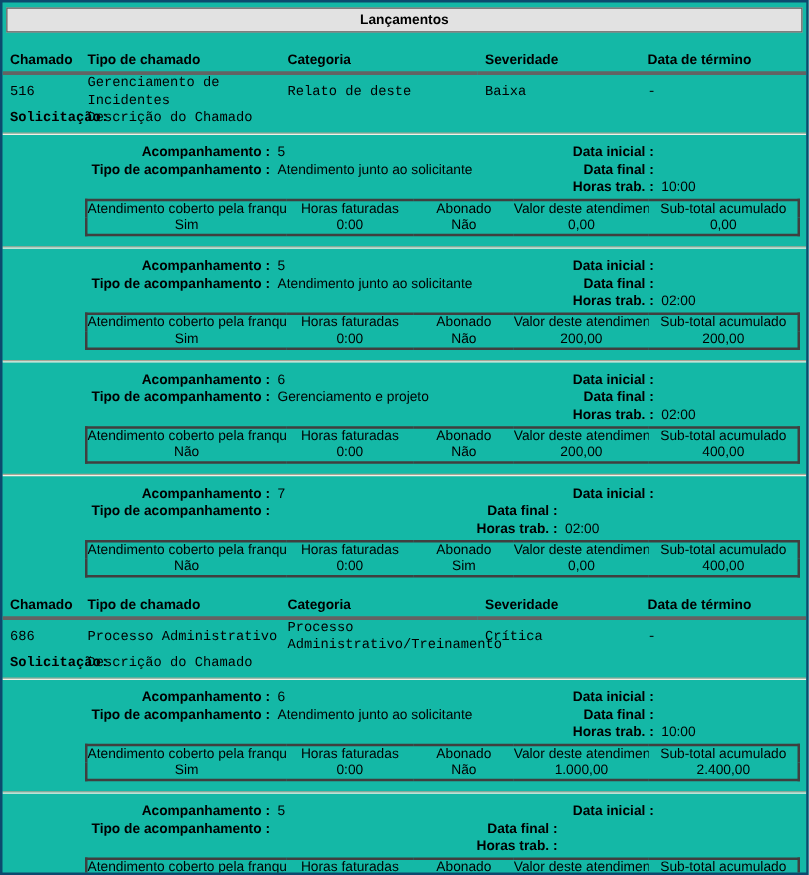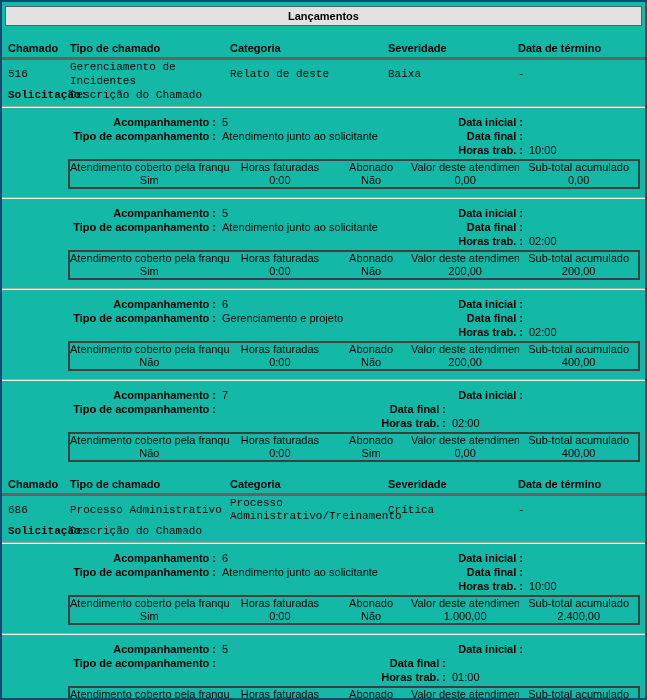--- a/index.html
+++ b/index.html
@@ -312,21 +312,20 @@
       <span class="lbl">Acompanhamento :</span>
       <span class="val">5</span>
       <span class="lbl">Data inicial :</span>
       <span class="val"></span>
       <span class="lbl">Tipo de acompanhamento :</span>
       <span class="lbl">Data final :</span>
       <span class="val"></span>
       <span class="lbl"></span>
         <span class="val"></span>
       <span class="lbl">Horas trab. :</span>
-      <span class="val">01:00</span>
     </div>
     <table class="att">
       <colgroup>
           <col style="width:28%">
           <col style="width:18%">
           <col style="width:14%">
           <col style="width:19%">
           <col style="width:21%">
         </colgroup>
       <tbody>

